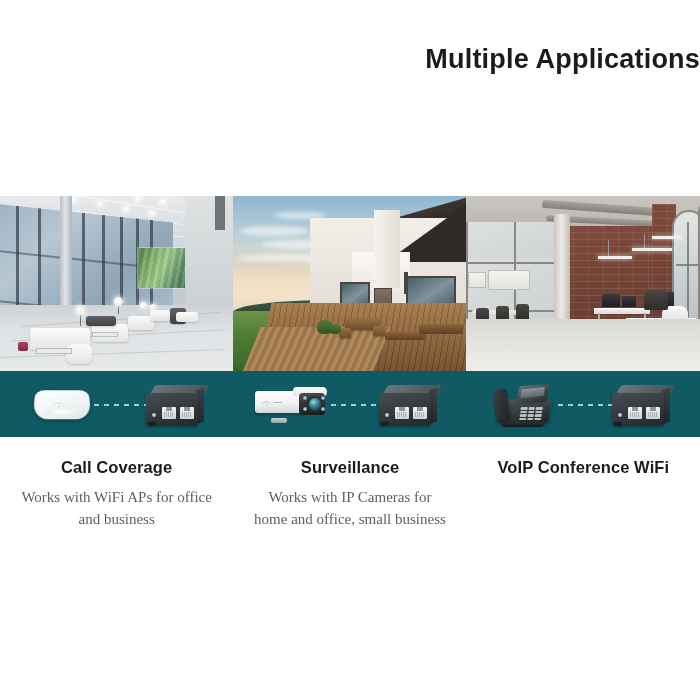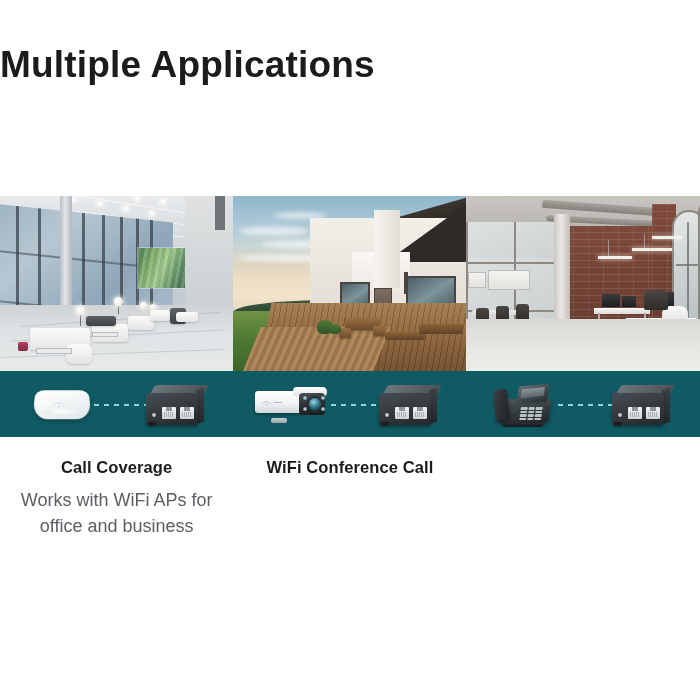--- a/index.html
+++ b/index.html
@@ -21,22 +21,22 @@
     height: 700px;
     background: #ffffff;
   }
 
   
   .title {
     position: absolute;
     top: 44px;
     left: 0;
     width: 700px;
-    text-align: left;
-    font-size: 37px;
+    text-align: right;
+    font-size: 27px;
     font-weight: 600;
     letter-spacing: 0.2px;
     color: #1b1b1b;
   }
 
   
   .photo-strip {
     position: absolute;
     top: 196px;
     left: 0;
@@ -483,23 +483,24 @@
     box-sizing: border-box;
   }
   .cap-title {
     font-size: 16.5px;
     font-weight: 700;
     color: #1b1b1b;
     letter-spacing: 0.1px;
     margin-bottom: 10px;
   }
   .cap-desc {
-    font-size: 18px;
+    font-size: 15px;
     line-height: 1.45;
     color: #5b5f63;
+    font-family: Liberation Serif, serif;
   }
 </style>
 </head>
 <body>
 
 <div class="page">
 
   <div class="title">Multiple Applications</div>
 
   <div class="photo-strip">
@@ -755,17 +756,21 @@
       </div>
     </div>
   </div>
 
   <div class="captions">
     <div class="cap-col">
       <div class="cap-title">Call Coverage</div>
       <div class="cap-desc">Works with WiFi APs for office and business</div>
     </div>
     <div class="cap-col">
-      <div class="cap-title">WiFi Conference Call</div>
+      <div class="cap-title">Surveillance</div>
+      <div class="cap-desc">Works with IP Cameras for home and office, small business</div>
+    </div>
+    <div class="cap-col">
+      <div class="cap-title">VoIP Conference WiFi</div>
     </div>
   </div>
 
 </div>
 
 </body></html>

